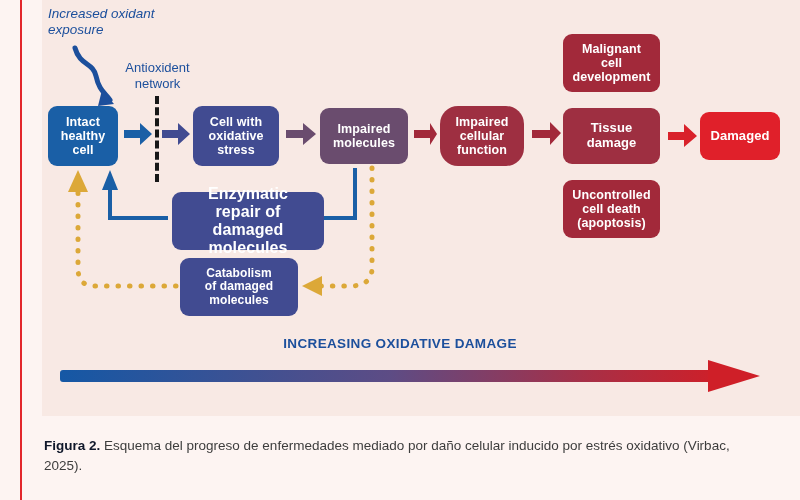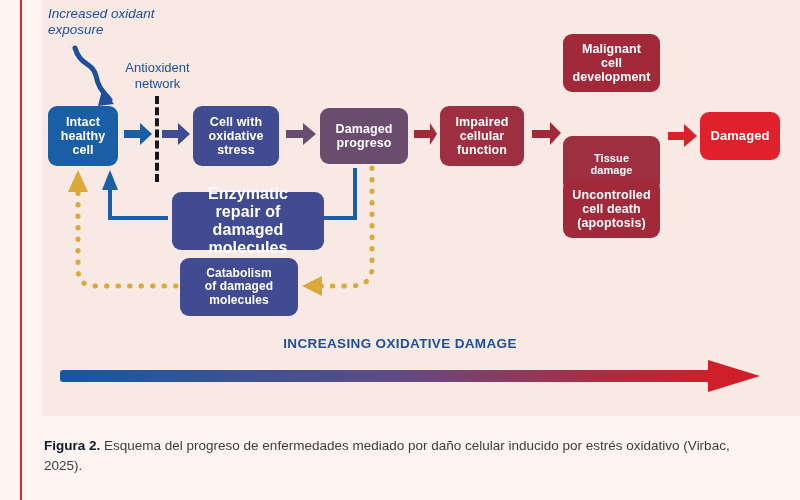--- a/index.html
+++ b/index.html
@@ -28,23 +28,23 @@
     text-align:center;
     font-weight:700;
     line-height:1.12;
     letter-spacing:.1px;
     box-sizing:border-box;
     padding:2px 20px;
   }
   .n-intact     {left:48px; top:106px; width:70px;  height:60px; background:#1a5fa6; font-size:12.5px;}
   .n-oxstress   {left:193px;top:106px; width:86px;  height:60px; background:#414b91; font-size:12.5px;}
   .n-damaged    {left:320px;top:108px; width:88px;  height:56px; background:#6a4c6e; font-size:12.5px;}
-  .n-impaired   {left:440px;top:106px; width:84px;  height:60px; background:#9e2f41; font-size:12.5px;}
+  .n-impaired   {left:440px;top:106px; width:84px;  height:60px; background:#9e2f41; font-size:12.5px;border-radius:18px;}
   .n-malignant  {left:563px;top:34px;  width:97px;  height:58px; background:#a2293a; font-size:12.5px;}
-  .n-tissue     {left:563px;top:108px; width:97px;  height:56px; background:#9e2f41; font-size:11px;margin-top:28px;}
+  .n-tissue     {left:563px;top:108px; width:97px;  height:56px; background:#9e2f41; font-size:13px;}
   .n-apoptosis  {left:563px;top:180px; width:97px;  height:58px; background:#a2293a; font-size:12.5px;}
   .n-disease    {left:700px;top:112px; width:80px;  height:48px; background:#e0202a; font-size:13px;}
   .n-enzymatic  {left:172px;top:192px; width:152px; height:58px; background:#414b91; font-size:16px;}
   .n-catabolism {left:180px;top:258px; width:118px; height:58px; background:#414b91; font-size:12px;}
 
   
   .lbl{position:absolute;color:#1c4f9c;font-weight:400;}
   .lbl-oxidant{
     left:48px;top:6px;width:160px;
     font-style:italic;font-size:13.5px;line-height:1.22;
@@ -137,21 +137,21 @@
   </g>
 </svg>
 
 <div class="divider"></div>
 
 <div class="lbl lbl-oxidant">Increased oxidant exposure</div>
 <div class="lbl lbl-antiox">Antioxident network</div>
 
 <div class="node n-intact">Intact healthy cell</div>
 <div class="node n-oxstress">Cell with oxidative stress</div>
-<div class="node n-damaged">Damaged progreso</div>
+<div class="node n-damaged">Impaired molecules</div>
 <div class="node n-impaired">Impaired cellular function</div>
 <div class="node n-malignant">Malignant cell development</div>
 <div class="node n-tissue">Tissue damage</div>
 <div class="node n-apoptosis">Uncontrolled cell death (apoptosis)</div>
 <div class="node n-disease">Damaged</div>
 <div class="node n-enzymatic">Enzymatic repair of damaged molecules</div>
 <div class="node n-catabolism">Catabolism of damaged molecules</div>
 
 <div class="lbl lbl-increasing">INCREASING OXIDATIVE DAMAGE</div>
 

